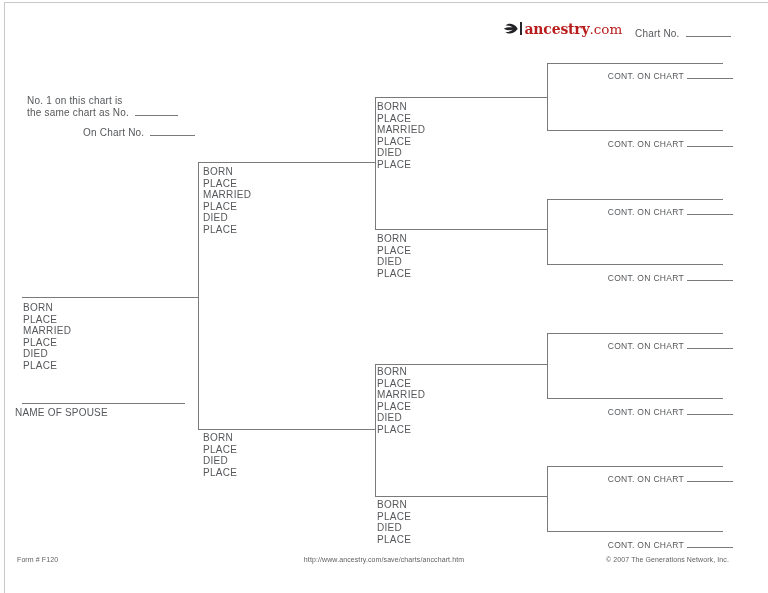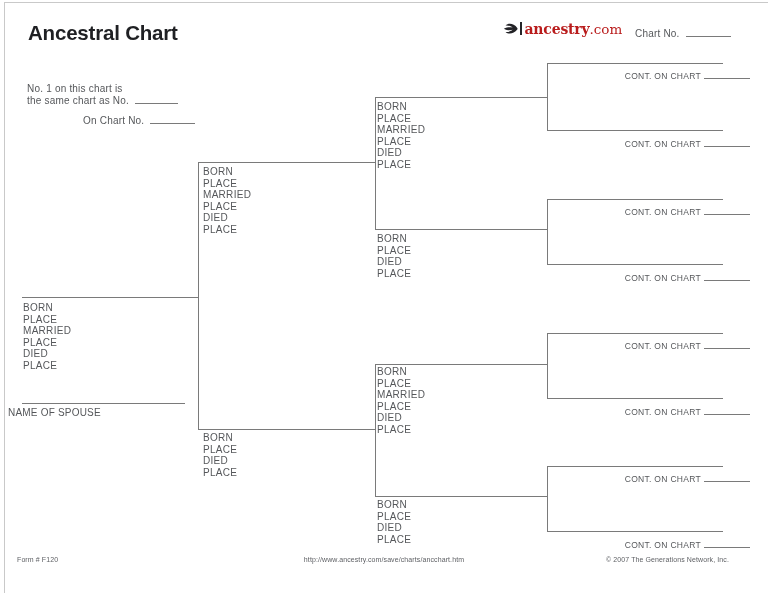--- a/index.html
+++ b/index.html
@@ -18,46 +18,45 @@
 
   .logo{position:absolute;left:502px;top:20px;display:flex;align-items:center;color:#b91c1c;}
   .logo .bar{width:1.5px;height:13px;background:#26262a;margin:0 3px 0 1px;}
   .logo .brand{font-family:"DejaVu Serif","Liberation Serif",serif;font-weight:bold;font-size:14px;letter-spacing:-0.2px;}
   .logo .tld{font-family:"DejaVu Serif","Liberation Serif",serif;font-weight:normal;font-size:13.5px;}
 
   .small{font-size:10px;letter-spacing:0.2px;color:#55575a;}
   .blank{display:inline-block;border-bottom:1px solid #7a7a7a;height:8px;vertical-align:baseline;margin-left:3px;}
 
   .chart-no{position:absolute;left:635px;top:28px;}
-  .note-line{position:absolute;}
+  .note-line{position:absolute;margin-top:12px;}
 
   
   .bracket{position:absolute;box-sizing:border-box;border:1px solid #7a7a7a;border-right:none;}
   .hline{position:absolute;height:0;border-top:1px solid #7a7a7a;}
 
   .fields{position:absolute;font-size:10px;line-height:11.6px;letter-spacing:0.3px;color:#55575a;}
-  .spouse-label{position:absolute;left:8px;top:407px;}
+  .spouse-label{position:absolute;left:15px;top:407px;}
 
-  .cont{position:absolute;left:500px;width:250px;text-align:right;font-size:8.5px;letter-spacing:0.3px;color:#55575a;}
+  .cont{position:absolute;left:483px;width:250px;text-align:right;font-size:8.5px;letter-spacing:0.3px;color:#55575a;}
   .cont .blank{width:46px;}
 
   .footer{position:absolute;top:556px;font-size:7px;letter-spacing:0.1px;color:#5d5f63;}
   .footer.form{left:17px;}
   .footer.url{left:0;right:0;text-align:center;}
   .footer.copy{right:39px;}
 </style>
 </head>
 <body>
 
 <div id="page">
 
   <div class="page-edge-v"></div>
   <div class="page-edge-h"></div>
 
-  <div class="title">Ancestral Chart</div>
 
   <div class="logo">
     <svg width="17" height="17" viewBox="0 0 20 20" aria-hidden="true">
       <g fill="#222226">
         <path d="M18.2 9.6 C13.5 3.4 7.2 3.6 4.2 6.4 C7.6 6.1 10.6 7.2 12.5 8.8 C9.4 8.1 5.6 8.4 2.2 10.2 C5.6 12.1 9.4 12.4 12.5 11.6 C10.6 13.3 7.6 14.4 4.2 14.1 C7.2 16.9 13.5 17.1 18.2 10.9 Z"></path>
         <path d="M14.2 2.2 C16.6 6.8 16.6 13.4 14.2 18.2 L15.3 18.2 C17.8 13.4 17.8 6.8 15.3 2.2 Z" fill="none"></path>
       </g>
     </svg>
     <span class="bar"></span>
     <span class="brand">ancestry</span>

